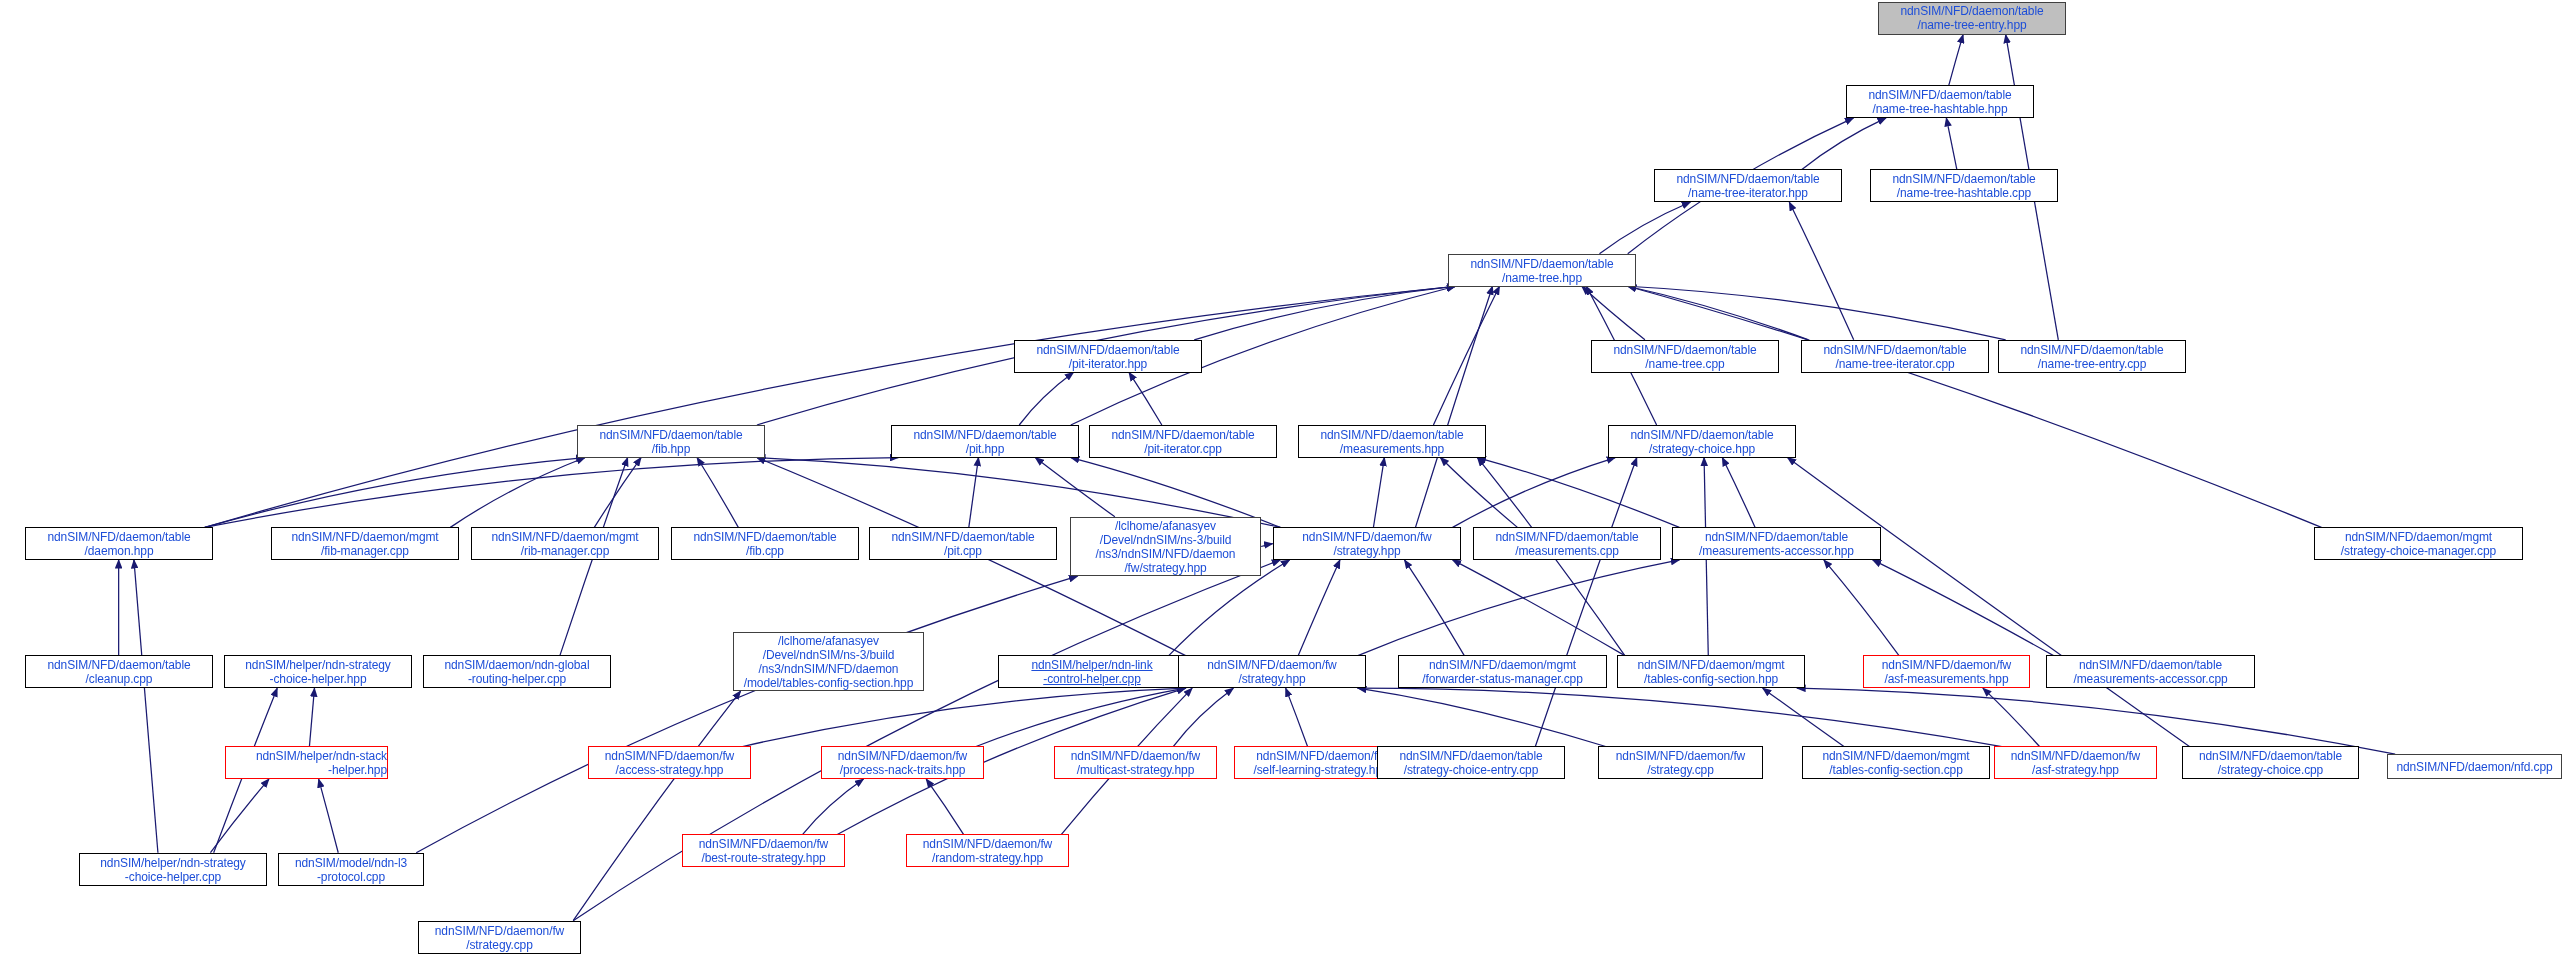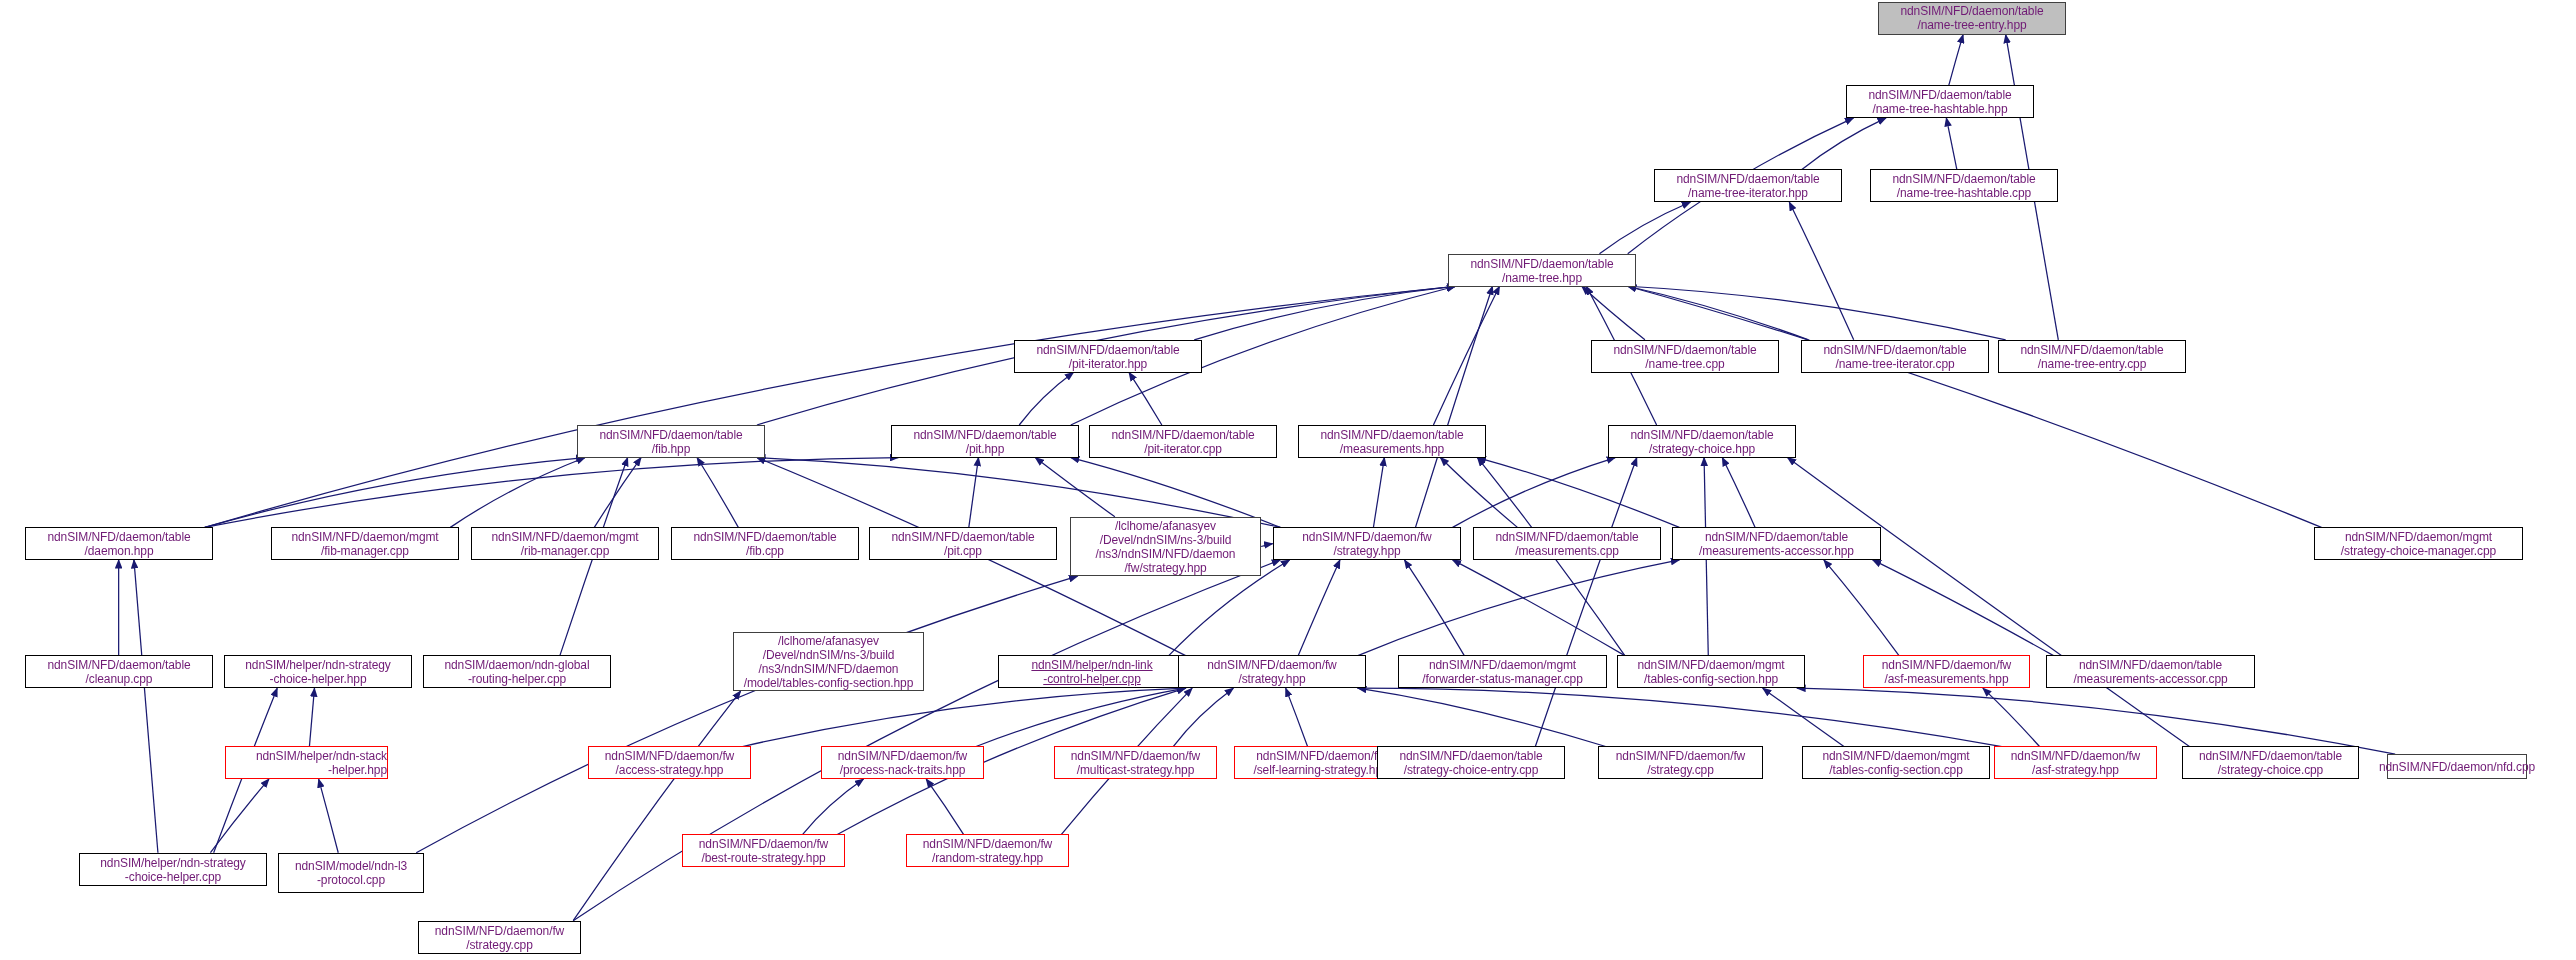--- a/index.html
+++ b/index.html
@@ -15,21 +15,21 @@
     position:absolute;
     left:0; top:0;
     width:2576px; height:961px;
     pointer-events:none;
   }
   .node{
     position:absolute;
     box-sizing:border-box;
     background:#ffffff;
     border:1px solid #000000;
-    color:#701a75;
+    color:#1d4ed8;
     font-size:12px;
     line-height:14px;
     text-align:center;
     display:flex;
     flex-direction:column;
     align-items:center;
     justify-content:center;
     white-space:pre;
     letter-spacing:-0.1px;
     z-index:5;
@@ -159,22 +159,22 @@
       <div class="node" style="left: 2046px; top: 655px; width: 209px; height: 33px;"><span class="ln">ndnSIM/NFD/daemon/table</span><span class="ln">/measurements-accessor.cpp</span></div>
       <div class="node red" style="left: 588px; top: 746px; width: 163px; height: 33px;"><span class="ln">ndnSIM/NFD/daemon/fw</span><span class="ln">/access-strategy.hpp</span></div>
       <div class="node red" style="left: 821px; top: 746px; width: 163px; height: 33px;"><span class="ln">ndnSIM/NFD/daemon/fw</span><span class="ln">/process-nack-traits.hpp</span></div>
       <div class="node red" style="left: 1054px; top: 746px; width: 163px; height: 33px;"><span class="ln">ndnSIM/NFD/daemon/fw</span><span class="ln">/multicast-strategy.hpp</span></div>
       <div class="node red" style="left: 1234px; top: 746px; width: 174px; height: 33px;"><span class="ln">ndnSIM/NFD/daemon/fw</span><span class="ln">/self-learning-strategy.hpp</span></div>
       <div class="node" style="left: 1377px; top: 746px; width: 188px; height: 33px;"><span class="ln">ndnSIM/NFD/daemon/table</span><span class="ln">/strategy-choice-entry.cpp</span></div>
       <div class="node" style="left: 1598px; top: 746px; width: 165px; height: 33px;"><span class="ln">ndnSIM/NFD/daemon/fw</span><span class="ln">/strategy.cpp</span></div>
       <div class="node" style="left: 1802px; top: 746px; width: 188px; height: 33px;"><span class="ln">ndnSIM/NFD/daemon/mgmt</span><span class="ln">/tables-config-section.cpp</span></div>
       <div class="node red" style="left: 1994px; top: 746px; width: 163px; height: 33px;"><span class="ln">ndnSIM/NFD/daemon/fw</span><span class="ln">/asf-strategy.hpp</span></div>
       <div class="node" style="left: 2182px; top: 746px; width: 177px; height: 33px;"><span class="ln">ndnSIM/NFD/daemon/table</span><span class="ln">/strategy-choice.cpp</span></div>
-      <div class="node thick" style="left: 2387px; top: 754px; width: 140px; height: 25px;"><span class="ln">ndnSIM/NFD/daemon/nfd.cpp</span></div>
+      <div class="node thick" style="left: 2387px; top: 754px; width: 175px; height: 25px;"><span class="ln">ndnSIM/NFD/daemon/nfd.cpp</span></div>
       <div class="node" style="left: 79px; top: 853px; width: 188px; height: 33px;"><span class="ln">ndnSIM/helper/ndn-strategy</span><span class="ln">-choice-helper.cpp</span></div>
-      <div class="node" style="left: 278px; top: 853px; width: 146px; height: 40px;"><span class="ln">ndnSIM/model/ndn-l3</span><span class="ln">-protocol.cpp</span></div>
+      <div class="node" style="left: 278px; top: 853px; width: 146px; height: 33px;"><span class="ln">ndnSIM/model/ndn-l3</span><span class="ln">-protocol.cpp</span></div>
       <div class="node red" style="left: 225px; top: 746px; width: 163px; height: 33px; align-items: flex-end;"><span class="ln">ndnSIM/helper/ndn-stack</span><span class="ln">-helper.hpp</span></div>
       <div class="node red" style="left: 682px; top: 834px; width: 163px; height: 33px;"><span class="ln">ndnSIM/NFD/daemon/fw</span><span class="ln">/best-route-strategy.hpp</span></div>
       <div class="node red" style="left: 906px; top: 834px; width: 163px; height: 33px;"><span class="ln">ndnSIM/NFD/daemon/fw</span><span class="ln">/random-strategy.hpp</span></div>
       <div class="node" style="left: 418px; top: 921px; width: 163px; height: 33px;"><span class="ln">ndnSIM/NFD/daemon/fw</span><span class="ln">/strategy.cpp</span></div>
     </div>
 </div>
 
 
 </body></html>

